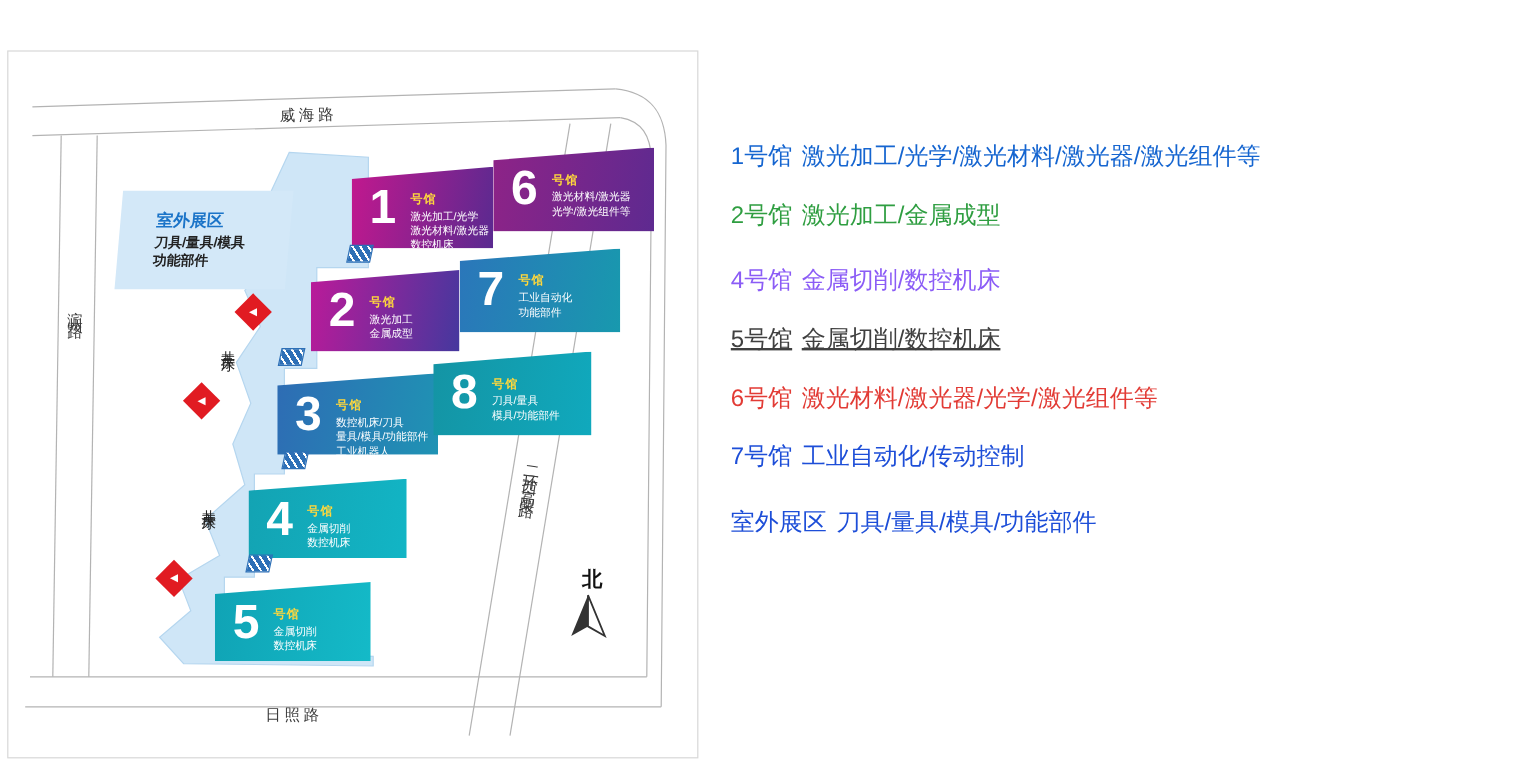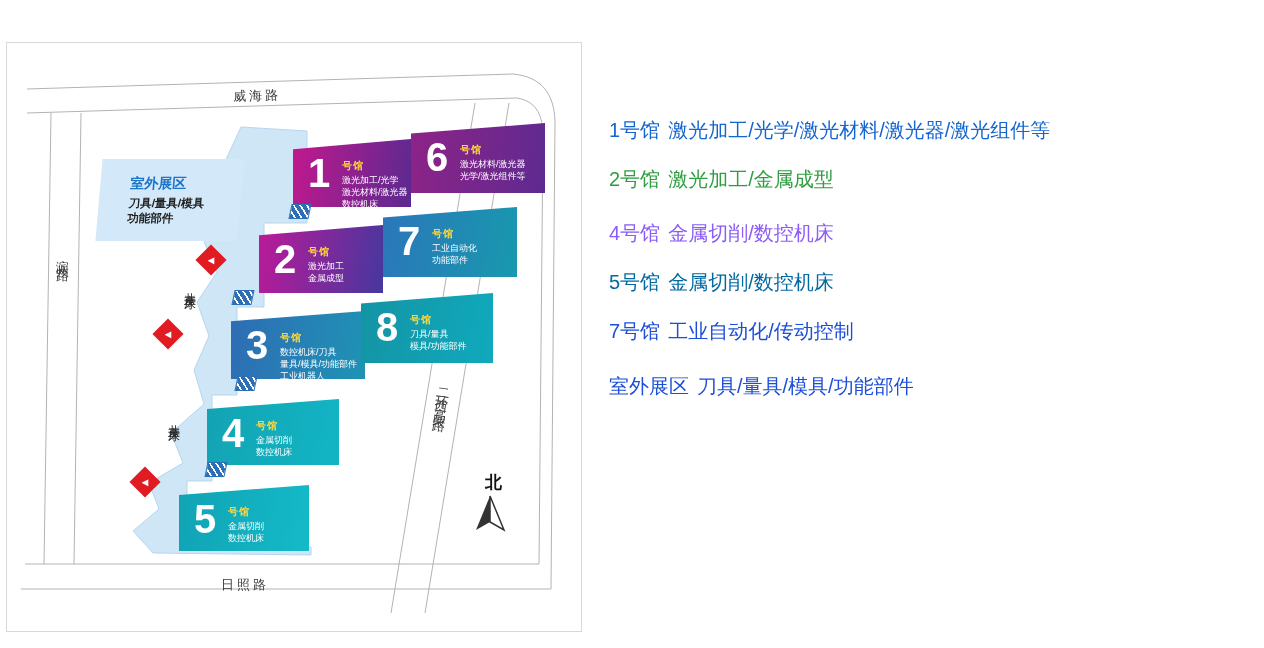--- a/index.html
+++ b/index.html
@@ -8,21 +8,21 @@
     font-family:"Liberation Sans","DejaVu Sans",sans-serif;
   }
   
   .map-panel { position:absolute; left:6px; top:42px; width:574px; height:588px;
     border:1px solid #d8d8d8; background:#fff; }
   .map-svg { position:absolute; left:0; top:0; }
 
   .road-label { position:absolute; color:#3a3a3a; font-size:13px; letter-spacing:3px; }
   .lbl-top    { left:226px; top:44px;  transform:rotate(-2deg); }
   .lbl-left   { left:46px;  top:206px; writing-mode:vertical-rl; letter-spacing:5px; }
-  .lbl-bottom { left:214px; top:533px; }
+  .lbl-bottom { left:214px; top:544px; }
   .lbl-right  { left:426px; top:336px; writing-mode:vertical-rl; letter-spacing:6px; transform:rotate(8deg); }
 
   .outdoor { position:absolute; left:92px; top:116px; width:142px; height:82px;
     background:#d3e8f8; transform:skewX(-5deg);
     display:flex; flex-direction:column; justify-content:center; padding-left:30px; box-sizing:border-box; }
   .outdoor-title { color:#1b74c8; font-weight:bold; font-size:14px; margin-bottom:3px; }
   .outdoor-line  { font-size:11.5px; color:#222; line-height:1.3; font-weight:bold; }
 
   .hall { position:absolute; color:#fff; box-sizing:border-box;
     clip-path:polygon(0 15%, 100% 0, 100% 100%, 0 100%);
@@ -198,22 +198,25 @@
 <div class="legend">
   <div class="legend-item" style="color: rgb(21, 101, 208);">
     <span class="legend-label">1号馆</span><span class="legend-desc">激光加工/光学/激光材料/激光器/激光组件等</span>
   </div>
   <div class="legend-item" style="color: rgb(47, 158, 65);">
     <span class="legend-label">2号馆</span><span class="legend-desc">激光加工/金属成型</span>
   </div>
   <div class="legend-item" style="color: #8b5cf6; margin-top: 32px;">
     <span class="legend-label">4号馆</span><span class="legend-desc">金属切削/数控机床</span>
   </div>
-  <div class="legend-item" style="color: #0369a1;">
+  <div class="legend-item" style="color: #404040; text-decoration: underline;">
     <span class="legend-label">5号馆</span><span class="legend-desc">金属切削/数控机床</span>
+  </div>
+  <div class="legend-item" style="color: rgb(226, 59, 53);">
+    <span class="legend-label">6号馆</span><span class="legend-desc">激光材料/激光器/光学/激光组件等</span>
   </div>
   <div class="legend-item" style="color: #1d4ed8;">
     <span class="legend-label">7号馆</span><span class="legend-desc">工业自动化/传动控制</span>
   </div>
   <div class="legend-item" style="color: #1d4ed8; margin-top: 33px;">
     <span class="legend-label">室外展区</span><span class="legend-desc">刀具/量具/模具/功能部件</span>
   </div>
 </div>
 
 </body></html>

